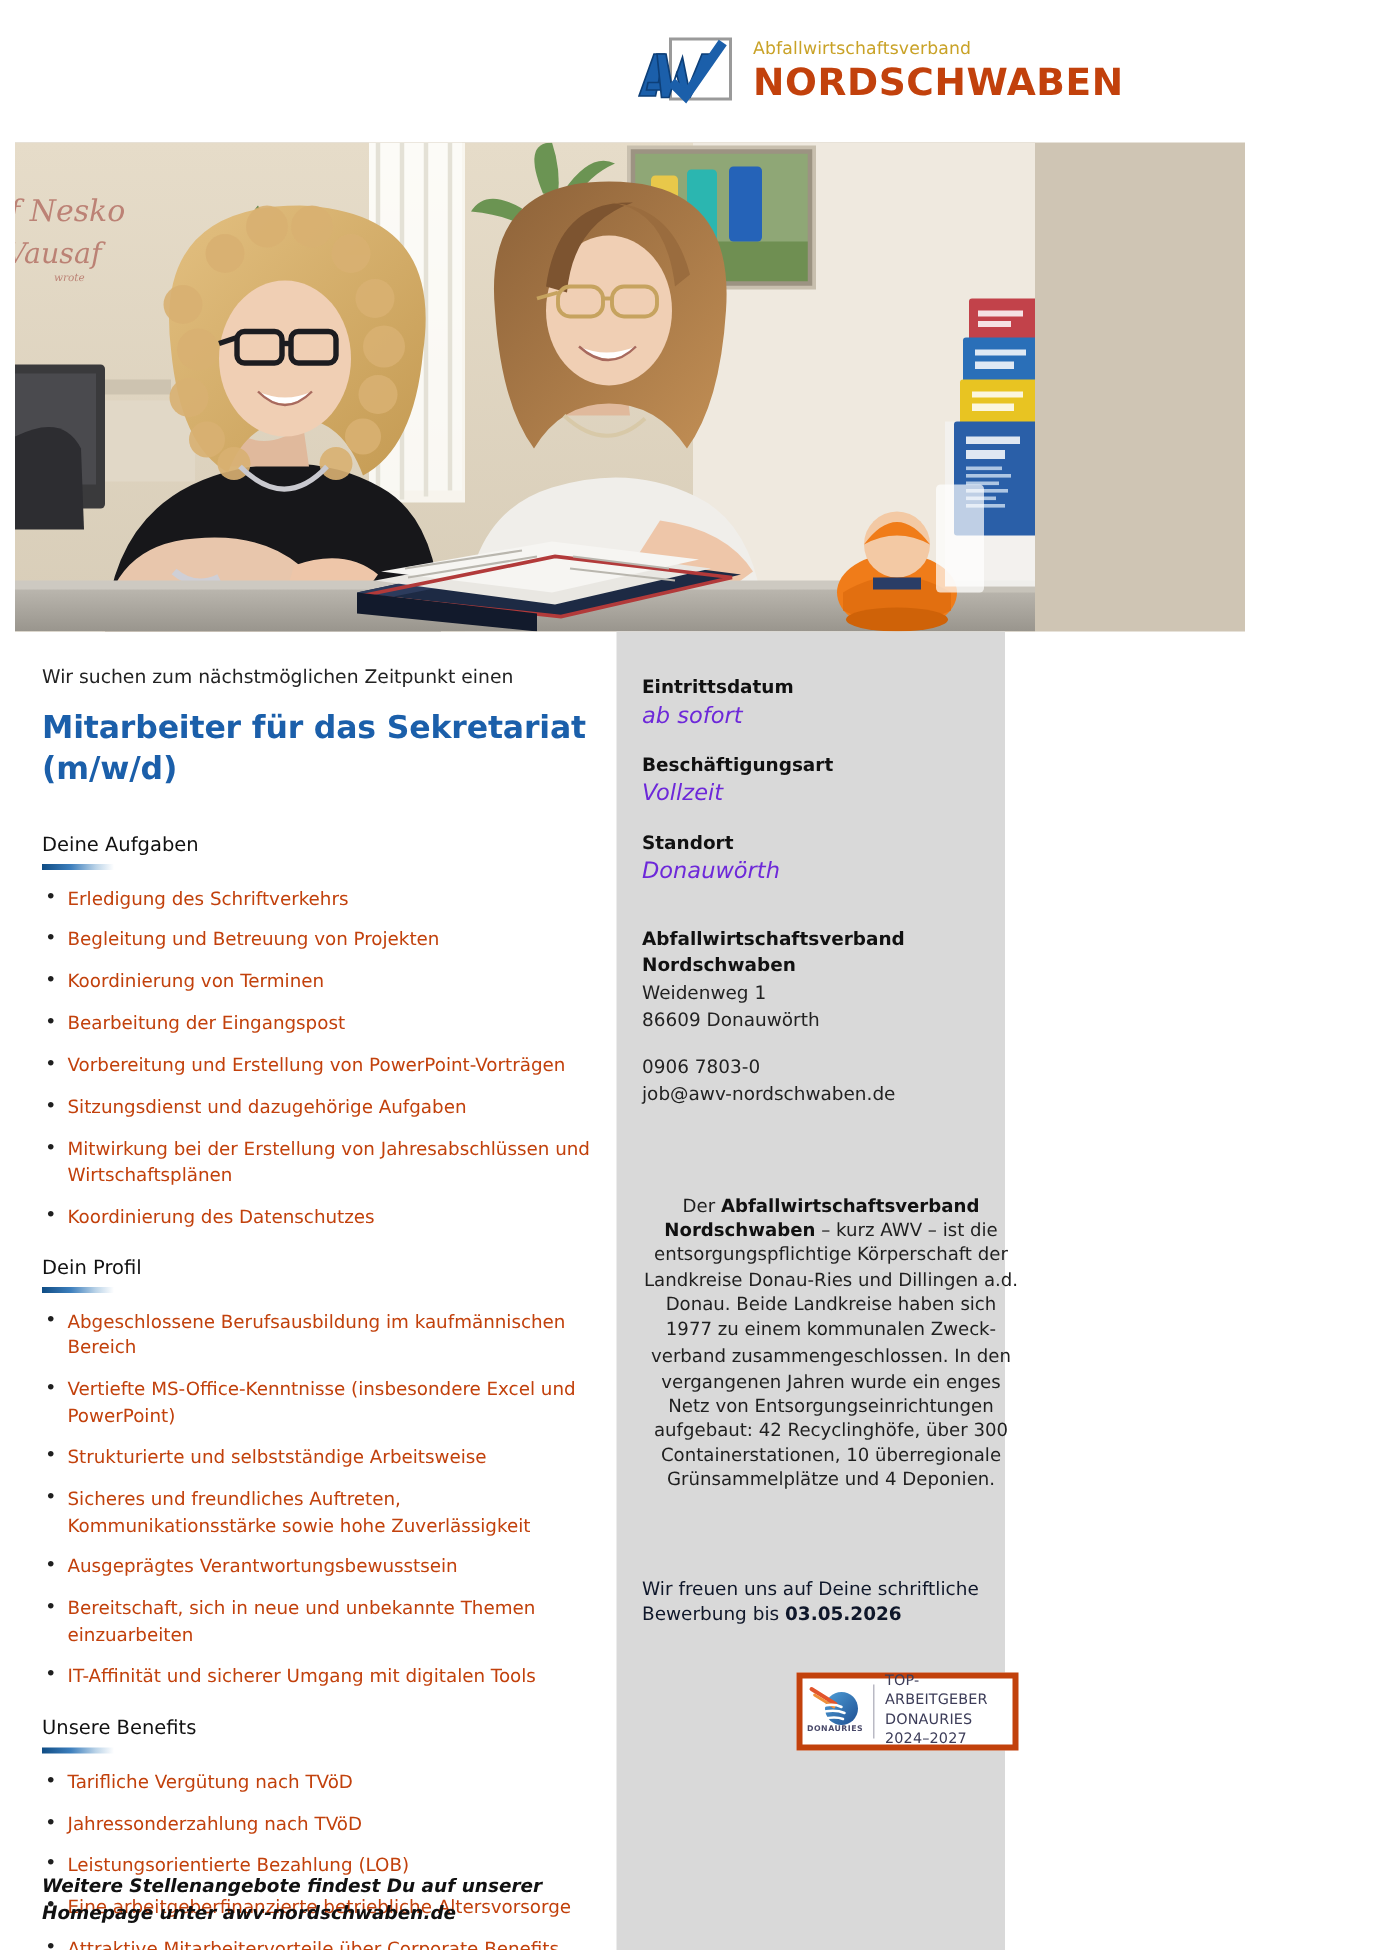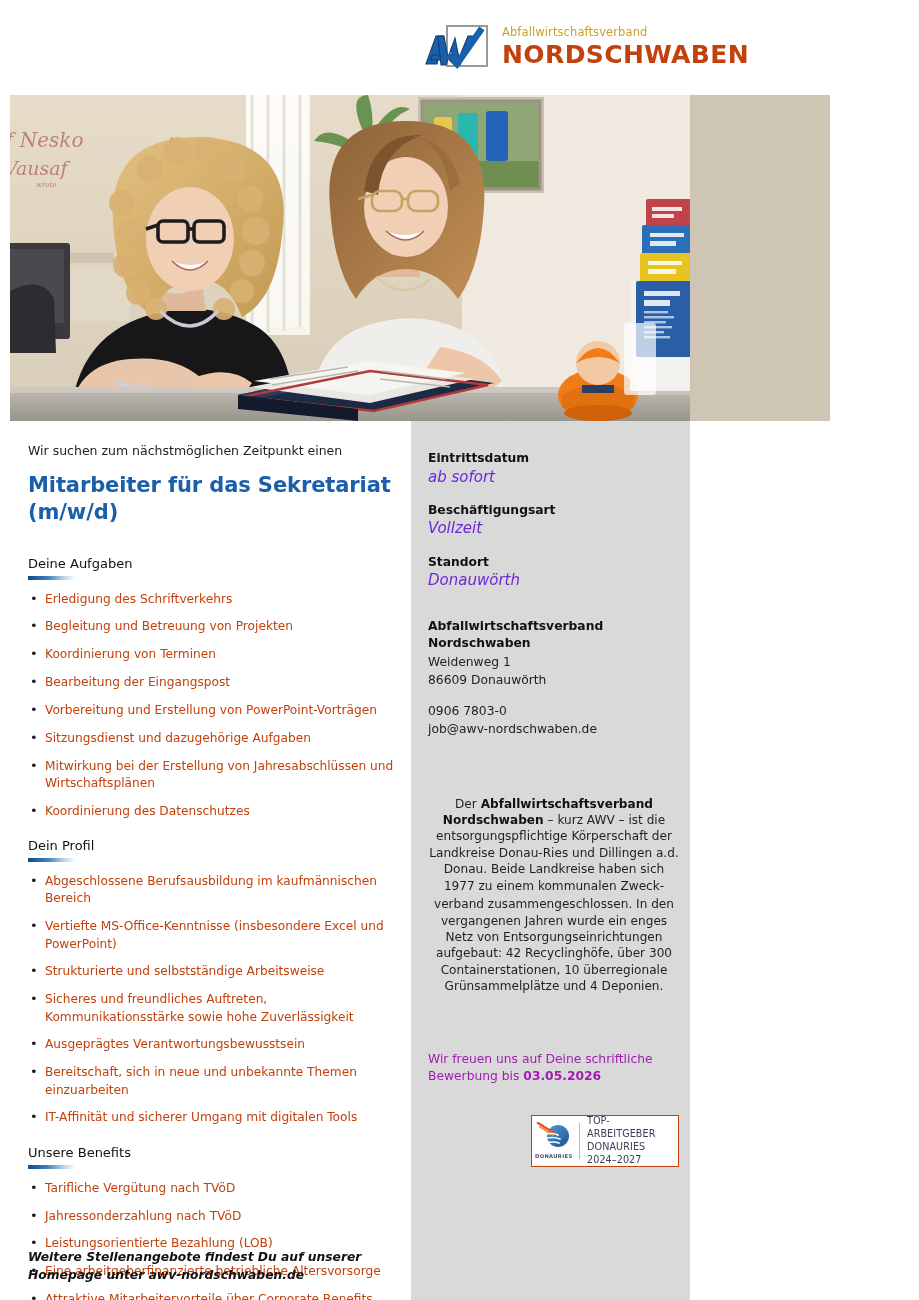--- a/index.html
+++ b/index.html
@@ -74,21 +74,21 @@
 
   
   .left-col {
     position: absolute;
     left: 28px; top: 443px;
     width: 375px;
   }
   .right-col {
     position: absolute;
     left: 411px; top: 421px;
-    width: 279px;
+    width: 259px;
     height: 879px;
     background: #d9d9d9;
     box-sizing: border-box;
     padding: 29px 0 0 17px;
   }
 
   
   .intro-line {
     font-size: 12.5px;
     color: #222;
@@ -184,31 +184,31 @@
     line-height: 1.36;
     color: #1f1f1f;
     text-align: center;
   }
   .about b { font-weight: bold; color: #111; }
   .apply {
     margin-top: 56px;
     width: 250px;
     font-size: 12.3px;
     line-height: 1.42;
-    color: #a21caf;
+    color: #0f172a;
   }
   .apply b { font-weight: bold; }
 
   
   .badge {
     position: absolute;
     left: 120px; top: 694px;
     width: 148px; height: 52px;
     background: #ffffff;
-    border: 1px solid #c2410c;
+    border: 4px solid #c2410c;
     box-sizing: border-box;
     display: flex;
     align-items: center;
   }
   .badge-logo {
     width: 47px;
     height: 100%;
     position: relative;
     flex: 0 0 auto;
   }

